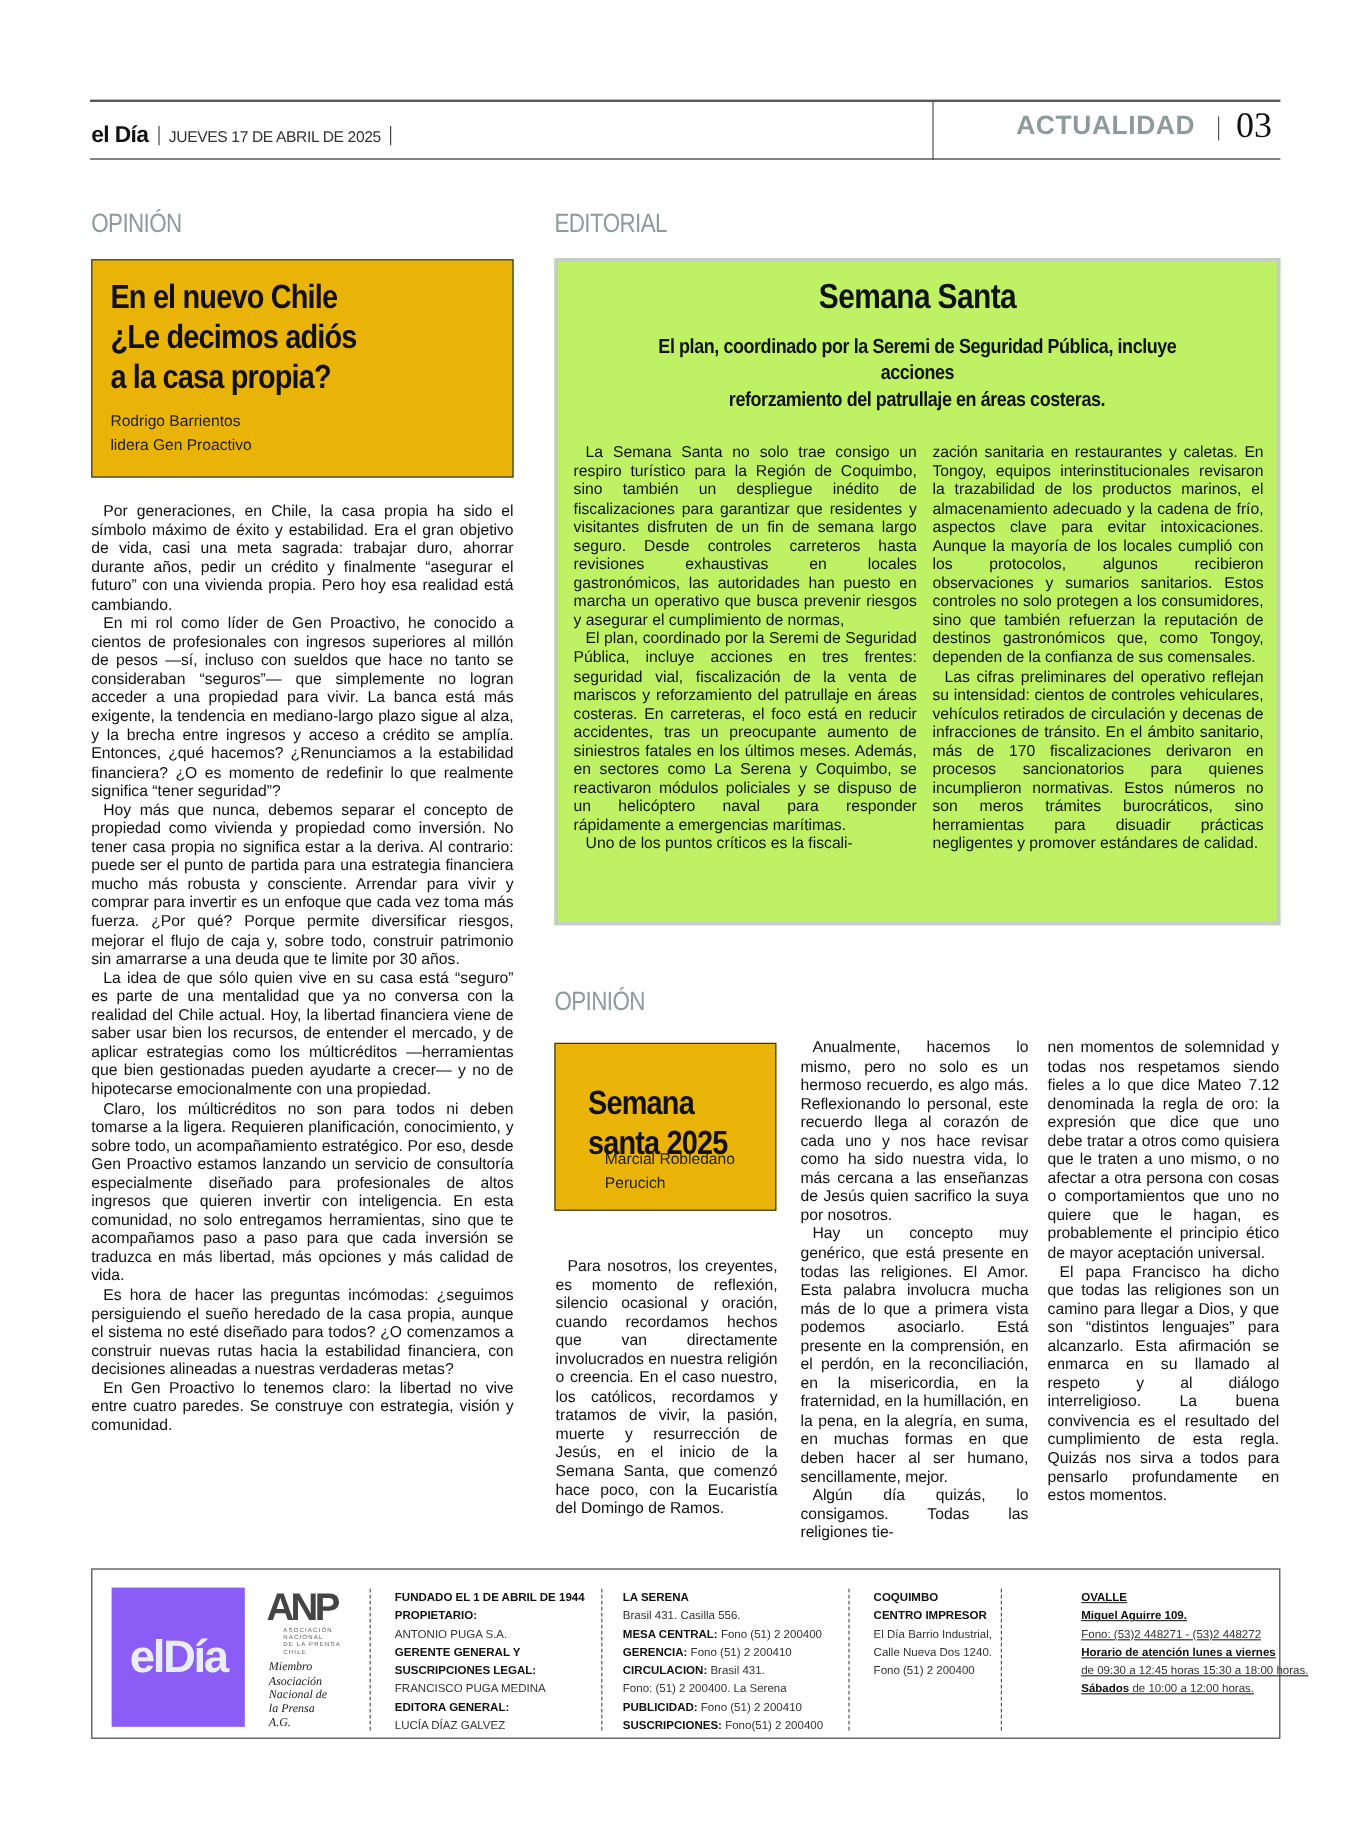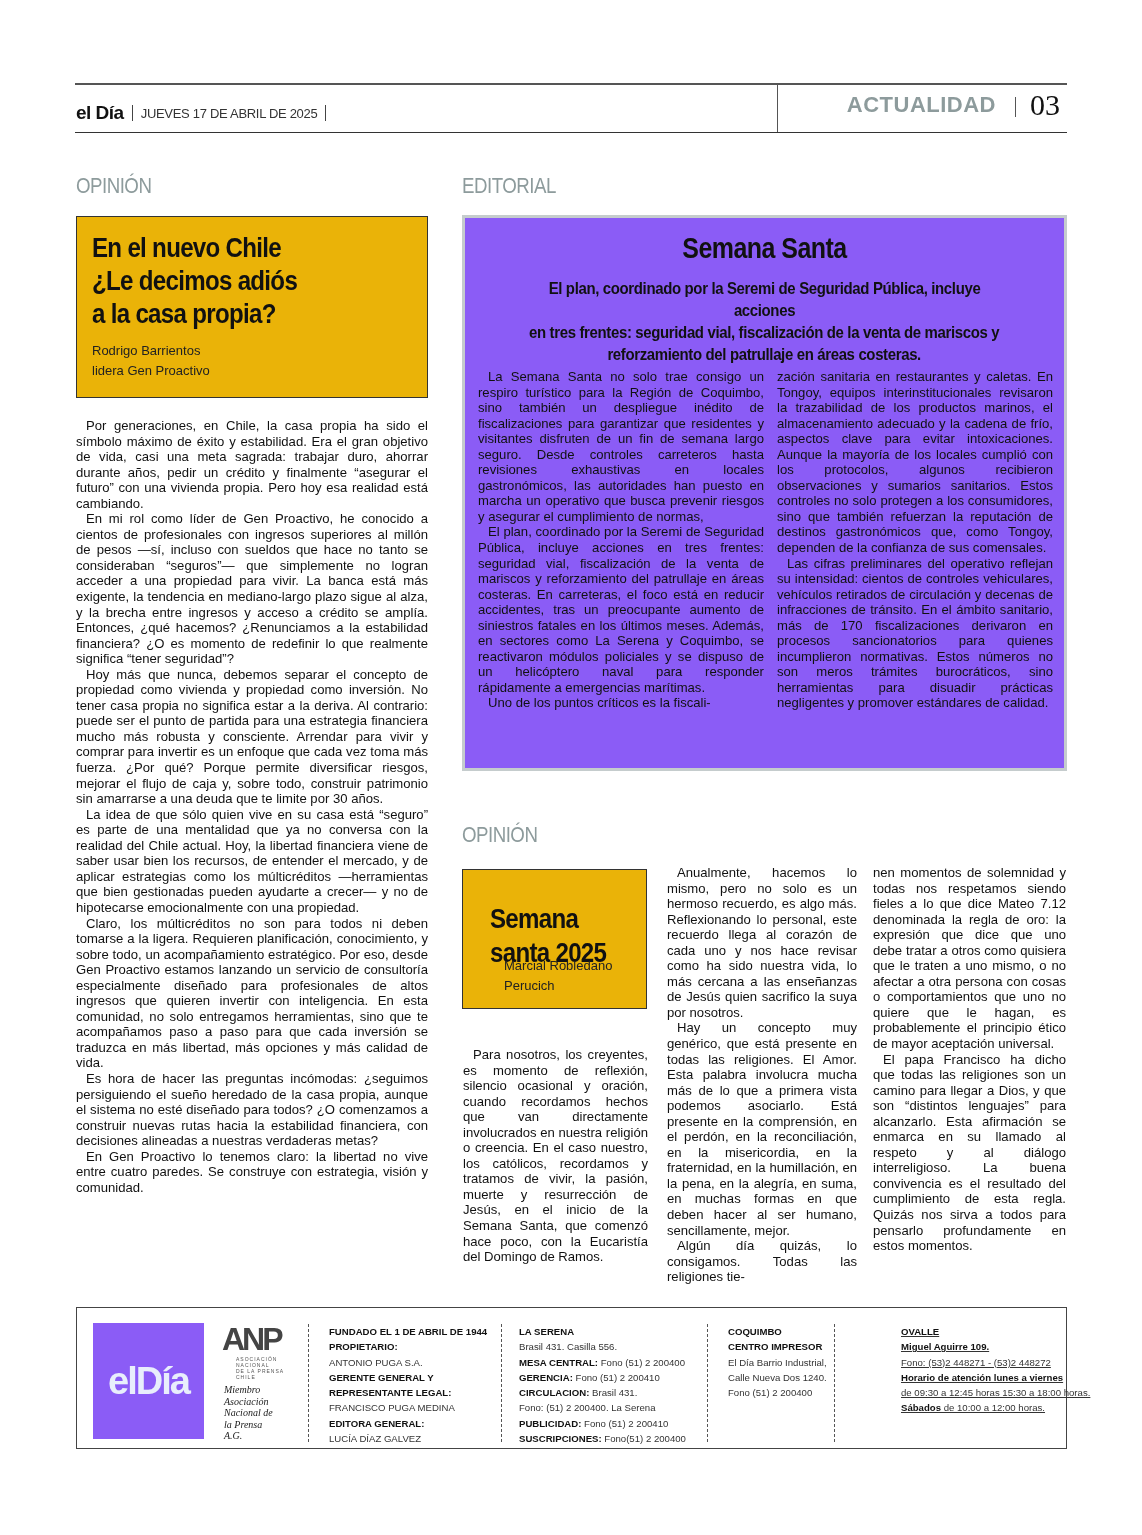--- a/index.html
+++ b/index.html
@@ -25,21 +25,21 @@
   .col { position: absolute; font-family: "Liberation Sans", sans-serif; font-size: 13.1px; line-height: 15.55px; color: #111; text-align: justify; }
   .col p { text-indent: 10px; }
   .col p.cont { text-indent: 0; }
 
   
   .op-box { position: absolute; border: 1.5px solid #333; background: #eab308; }
   .op-headline { font-family: "Liberation Sans", sans-serif; font-weight: 700; color: #111; letter-spacing: -0.8px; transform: scaleX(0.86); transform-origin: left; white-space: nowrap; }
   .op-author { font-family: "Liberation Sans", sans-serif; font-size: 13px; color: #222; line-height: 20px; }
 
   
-  .ed-box { position: absolute; left: 462px; top: 215px; width: 605px; height: 556px; border: 3px solid #c5cccd; background: #8b5cf6; }
+  .ed-box { position: absolute; left: 462px; top: 215px; width: 605px; height: 556px; border: 3px solid #c5cccd; background: #bef264; }
   .ed-title { position: absolute; left: 0; right: 0; top: 14px; text-align: center; font-weight: 700; font-size: 29px; color: #111; letter-spacing: -0.6px; }
   .ed-title span { display: inline-block; transform: scaleX(0.86); }
   .ed-deck { position: absolute; left: 20px; right: 20px; top: 60px; text-align: center; font-weight: 700; font-size: 17px; line-height: 22px; color: #111; letter-spacing: -0.4px; }
   .ed-deck span { display: inline-block; transform: scaleX(0.88); }
 
   
   .footer { position: absolute; left: 76px; top: 1307px; width: 991px; height: 142px; border: 1.5px solid #444; background: #fff; }
   .eldia-logo { position: absolute; left: 16px; top: 15px; width: 111px; height: 116px; background: #8b5cf6; display: flex; align-items: center; justify-content: center; }
   .eldia-logo span { color: #e8eefc; font-weight: 700; font-size: 38px; letter-spacing: -2px; }
   .anp-logo { position: absolute; left: 145px; top: 16px; width: 70px; }
@@ -86,21 +86,20 @@
   <p>Claro, los múlticréditos no son para todos ni deben tomarse a la ligera. Requieren planificación, conocimiento, y sobre todo, un acompañamiento estratégico. Por eso, desde Gen Proactivo estamos lanzando un servicio de consultoría especialmente diseñado para profesionales de altos ingresos que quieren invertir con inteligencia. En esta comunidad, no solo entregamos herramientas, sino que te acompañamos paso a paso para que cada inversión se traduzca en más libertad, más opciones y más calidad de vida.</p>
   <p>Es hora de hacer las preguntas incómodas: ¿seguimos persiguiendo el sueño heredado de la casa propia, aunque el sistema no esté diseñado para todos? ¿O comenzamos a construir nuevas rutas hacia la estabilidad financiera, con decisiones alineadas a nuestras verdaderas metas?</p>
   <p>En Gen Proactivo lo tenemos claro: la libertad no vive entre cuatro paredes. Se construye con estrategia, visión y comunidad.</p>
 </div>
 
 <div class="kicker" style="left:462px; top:173px;">EDITORIAL</div>
 <div class="ed-box">
   <div class="ed-title"><span>Semana Santa</span></div>
   <div class="ed-deck">
     <div><span>El plan, coordinado por la Seremi de Seguridad Pública, incluye acciones</span></div>
-    <div><span>en tres frentes: seguridad vial, fiscalización de la venta de mariscos y</span></div>
     <div><span>reforzamiento del patrullaje en áreas costeras.</span></div>
   </div>
   <div class="col" style="left:13px; top:151px; width:286px;">
     <p>La Semana Santa no solo trae consigo un respiro turístico para la Región de Coquimbo, sino también un despliegue inédito de fiscalizaciones para garantizar que residentes y visitantes disfruten de un fin de semana largo seguro. Desde controles carreteros hasta revisiones exhaustivas en locales gastronómicos, las autoridades han puesto en marcha un operativo que busca prevenir riesgos y asegurar el cumplimiento de normas,</p>
     <p>El plan, coordinado por la Seremi de Seguridad Pública, incluye acciones en tres frentes: seguridad vial, fiscalización de la venta de mariscos y reforzamiento del patrullaje en áreas costeras. En carreteras, el foco está en reducir accidentes, tras un preocupante aumento de siniestros fatales en los últimos meses. Además, en sectores como La Serena y Coquimbo, se reactivaron módulos policiales y se dispuso de un helicóptero naval para responder rápidamente a emergencias marítimas.</p>
     <p>Uno de los puntos críticos es la fiscali-</p>
   </div>
   <div class="col" style="left:312px; top:151px; width:276px;">
     <p class="cont">zación sanitaria en restaurantes y caletas. En Tongoy, equipos interinstitucionales revisaron la trazabilidad de los productos marinos, el almacenamiento adecuado y la cadena de frío, aspectos clave para evitar intoxicaciones. Aunque la mayoría de los locales cumplió con los protocolos, algunos recibieron observaciones y sumarios sanitarios. Estos controles no solo protegen a los consumidores, sino que también refuerzan la reputación de destinos gastronómicos que, como Tongoy, dependen de la confianza de sus comensales.</p>
     <p>Las cifras preliminares del operativo reflejan su intensidad: cientos de controles vehiculares, vehículos retirados de circulación y decenas de infracciones de tránsito. En el ámbito sanitario, más de 170 fiscalizaciones derivaron en procesos sancionatorios para quienes incumplieron normativas. Estos números no son meros trámites burocráticos, sino herramientas para disuadir prácticas negligentes y promover estándares de calidad.</p>
@@ -151,21 +150,21 @@
     <div>la Prensa</div>
     <div>A.G.</div>
   </div>
 
   <div class="dash-sep" style="left:231px;"></div>
   <div class="fcol" style="left:252px;">
     <div class="b">FUNDADO EL 1 DE ABRIL DE 1944</div>
     <div class="b">PROPIETARIO:</div>
     <div>ANTONIO PUGA S.A.</div>
     <div class="b">GERENTE GENERAL Y</div>
-    <div class="b">REPRESENTANTE LEGAL:</div>
+    <div class="b">SUSCRIPCIONES LEGAL:</div>
     <div>FRANCISCO PUGA MEDINA</div>
     <div class="b">EDITORA GENERAL:</div>
     <div>LUCÍA DÍAZ GALVEZ</div>
   </div>
 
   <div class="dash-sep" style="left:424px;"></div>
   <div class="fcol" style="left:442px;">
     <div class="b">LA SERENA</div>
     <div>Brasil 431. Casilla 556.</div>
     <div><span class="b">MESA CENTRAL:</span> <span>Fono (51) 2 200400</span></div>

